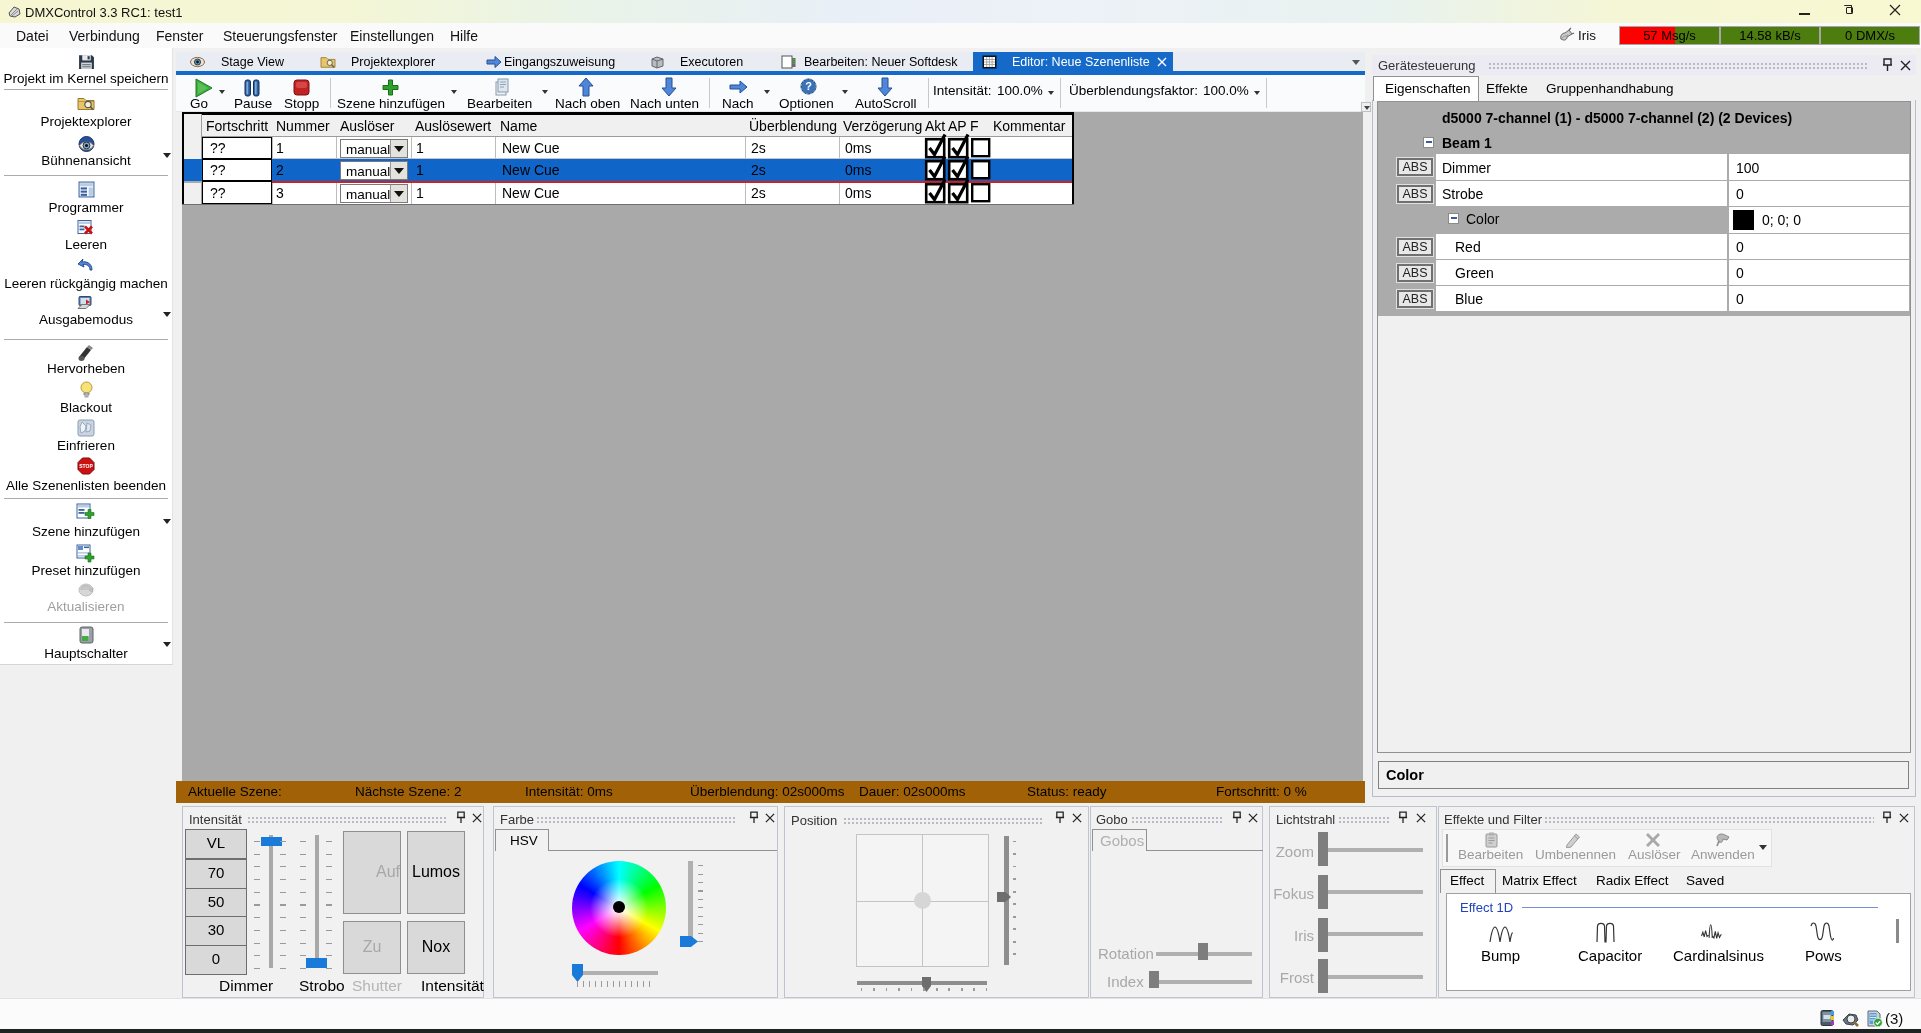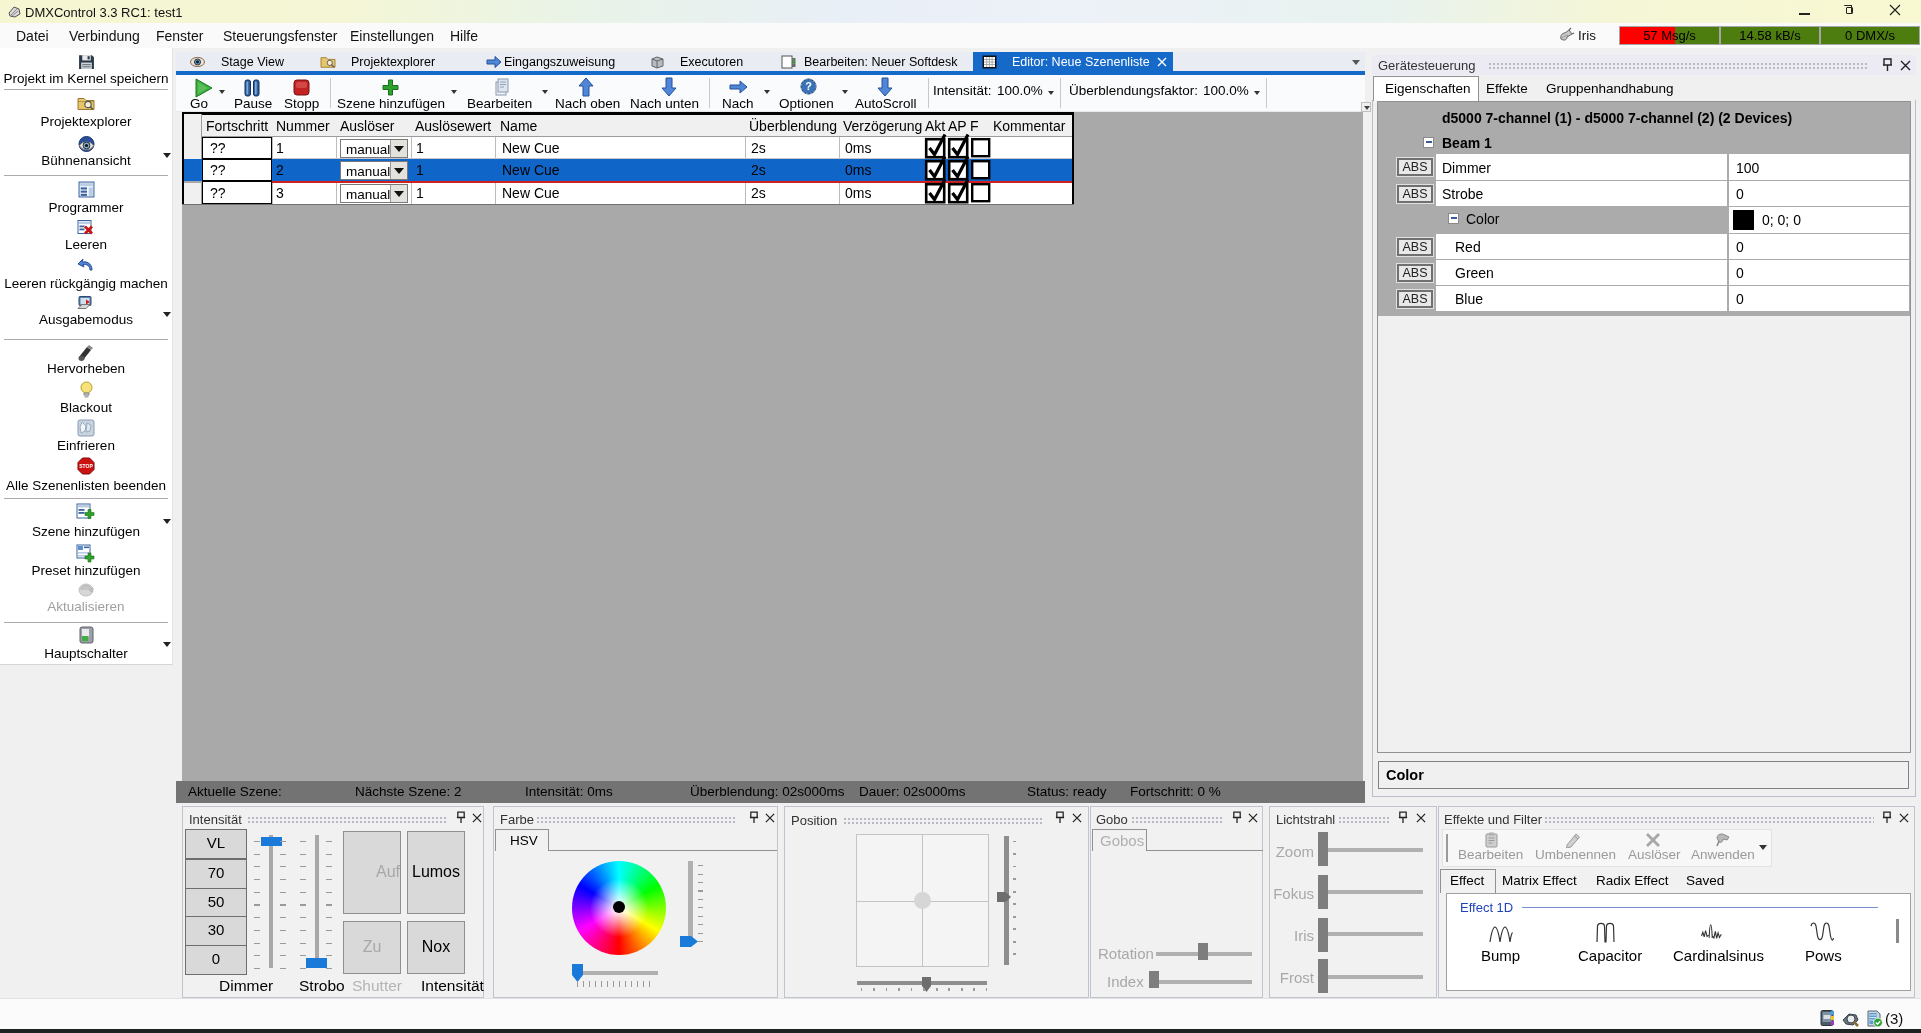--- a/index.html
+++ b/index.html
@@ -442,28 +442,28 @@
     </svg>
   <svg class="abs" style="left:765px;top:65px" width="24" height="27" viewBox="0 0 24 27">
       <rect x="2.2" y="7.2" width="18" height="18" fill="#fff" stroke="#000" stroke-width="2.6"></rect>
       <path d="M5.5 16 L10.5 22.5 L21 2.5" stroke="#000" stroke-width="3.2" fill="none"></path>
     </svg>
   <svg class="abs" style="left:788px;top:65px" width="24" height="27" viewBox="0 0 24 27">
       <rect x="2.2" y="7.2" width="17" height="17" fill="#fff" stroke="#000" stroke-width="2.4"></rect>
     </svg>
 </div>
 
-<div class="abs" style="left:176px;top:781px;width:1189px;height:22px;background:#737373;font-size:13.5px;color:#000">
+<div class="abs" style="left:176px;top:781px;width:1189px;height:22px;background:#a16207;font-size:13.5px;color:#000">
   <div class="abs" style="left:12px;top:3px">Aktuelle Szene:</div>
   <div class="abs" style="left:179px;top:3px">Nächste Szene: 2</div>
   <div class="abs" style="left:349px;top:3px">Intensität: 0ms</div>
   <div class="abs" style="left:514px;top:3px">Überblendung: 02s000ms</div>
   <div class="abs" style="left:683px;top:3px">Dauer: 02s000ms</div>
   <div class="abs" style="left:851px;top:3px">Status: ready</div>
-  <div class="abs" style="left:954px;top:3px">Fortschritt: 0 %</div>
+  <div class="abs" style="left:1040px;top:3px">Fortschritt: 0 %</div>
 </div>
 
 <div class="abs" id="gst" style="left:1372px;top:55px;width:544px;height:742px">
   <div class="abs" style="left:0;top:20px;width:544px;height:722px;border:1px solid #b9bdc9;background:#f0f0f0"></div>
   <div class="abs" style="left:0;top:0;width:544px;height:20px;background:#eceaf2"></div>
   <div class="abs dockttl" style="left:6px;top:3px">Gerätesteuerung</div>
   <div class="abs dots" style="left:116px;top:7px;width:380px;height:8px"></div>
   <svg class="abs" style="left:510px;top:3px" width="11" height="14" viewBox="0 0 11 14">
       <path d="M2 1 h7 v6 h-7 z M1 7 h9 M5.5 7 v6" stroke="#222" stroke-width="1.4" fill="none"></path>
     </svg>

